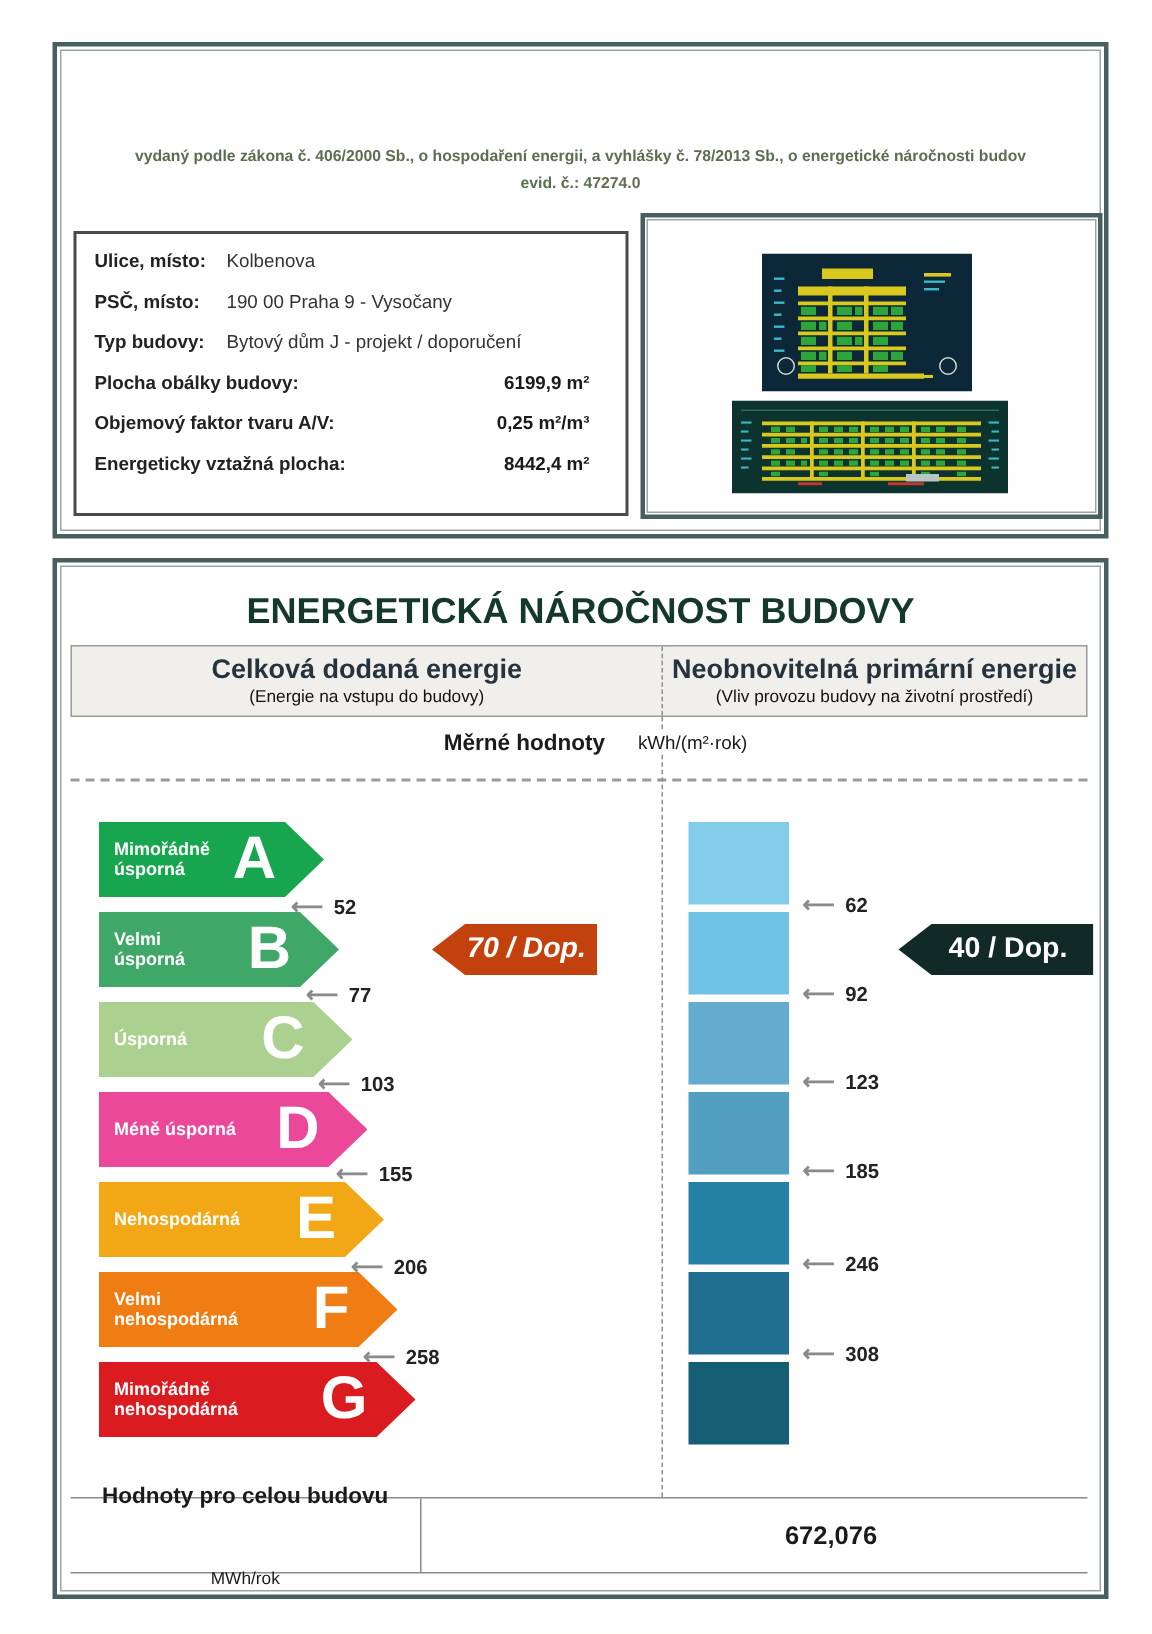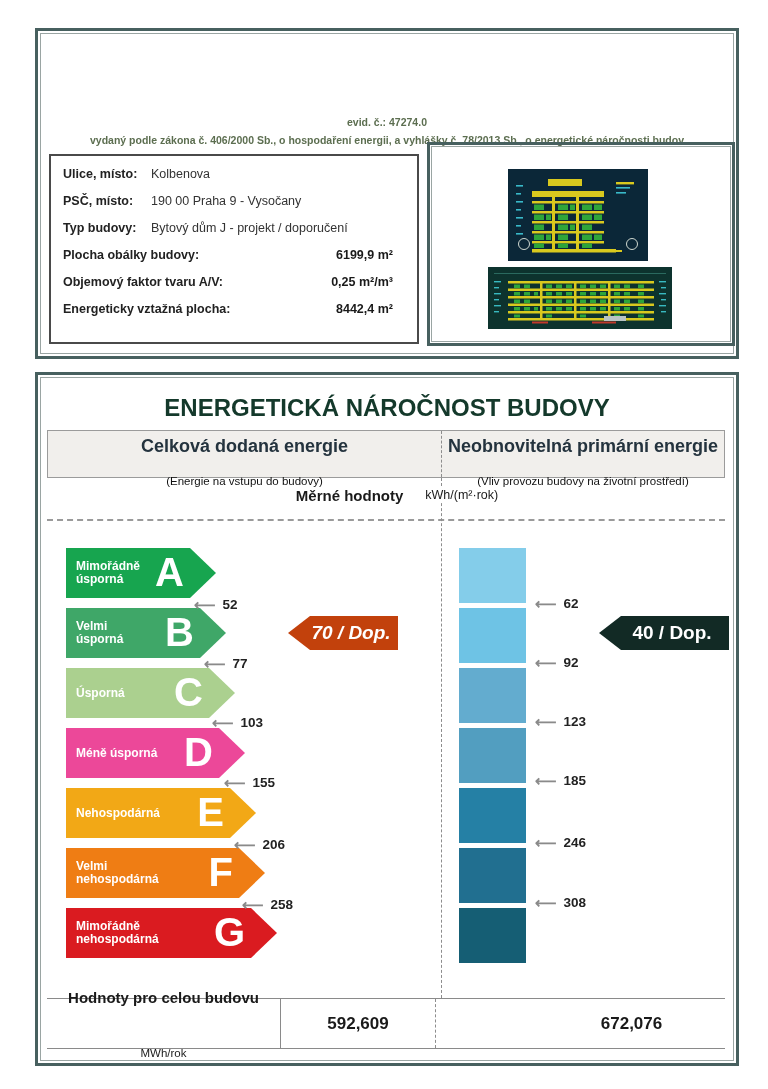--- a/index.html
+++ b/index.html
@@ -34,21 +34,21 @@
 
   .section-title{position:absolute;left:0;top:16px;width:100%;text-align:center;
                  font-size:24px;font-weight:bold;}
 
   .band{position:absolute;left:6px;top:52px;width:678px;height:48px;background:#f1efec;
         border:1px solid #9b9b9b;box-sizing:border-box;display:flex;}
   .band-cell{box-sizing:border-box;text-align:center;padding-top:5px;}
   .band-cell.left{width:394px;border-right:1px dashed #8d8d8d;}
   .band-cell.right{flex:1;}
   .band-title{font-size:18px;font-weight:bold;}
-  .band-sub{font-size:11.5px;color:#111;margin-top:18px;}
+  .band-sub{font-size:11.5px;color:#111;margin-top:2px;}
 
   .unit-row{position:absolute;left:0;top:102px;width:100%;height:30px;display:flex;
             justify-content:center;align-items:center;gap:16px;transform:translateX(10px);z-index:3;}
   .unit-row .u-label{font-size:15px;font-weight:bold;background:#fff;padding:0 3px;}
   .unit-row .u-unit{font-size:12.5px;background:#fff;padding:0 3px;}
 
   .dashed-hr{position:absolute;left:6px;top:141px;width:678px;border-top:2px dashed #9a9a9a;z-index:1;}
   .v-divider{position:absolute;left:400px;top:100px;height:520px;border-left:1px dashed #8d8d8d;z-index:1;}
 
   .arrow{position:absolute;left:25px;height:50px;color:#fff;z-index:2;
@@ -78,21 +78,21 @@
   .tot-unit{font-size:11.5px;margin-top:1px;}
   .tot-v1{width:155px;border-right:1px dashed #8d8d8d;font-size:17px;font-weight:bold;}
   .tot-v2{flex:1;font-size:17px;font-weight:bold;padding-left:102px;}
 </style>
 </head>
 <body>
 
 <div class="page">
 
   <div class="frame frame-top" style="outline-color: rgb(71, 96, 95);">
-    <div class="doc-sub l1" style="color: rgb(92, 110, 80); margin-top: 36px;">vydaný podle zákona č. 406/2000 Sb., o hospodaření energii, a vyhlášky č. 78/2013 Sb., o energetické náročnosti budov</div>
+    <div class="doc-sub l1" style="color: rgb(92, 110, 80);">vydaný podle zákona č. 406/2000 Sb., o hospodaření energii, a vyhlášky č. 78/2013 Sb., o energetické náročnosti budov</div>
     <div class="doc-sub l2" style="color: rgb(92, 110, 80);">evid. č.: 47274.0</div>
 
     <div class="info-box">
       <div class="info-row addr">
         <span class="lbl">Ulice, místo:</span>
         <span class="val">Kolbenova</span>
       </div>
       <div class="info-row addr">
         <span class="lbl">PSČ, místo:</span>
         <span class="val">190 00 Praha 9 - Vysočany</span>
@@ -379,21 +379,18 @@
     <div class="mark" style="left:494px;top:515px;">
       <span class="glyph" style="color: rgb(138, 138, 138);">⟵</span>
       <span>308</span>
     </div>
 
     <div class="totals">
       <div class="tot-cell tot-label-cell">
         <span class="tot-label">Hodnoty pro celou budovu</span>
         <span class="tot-unit">MWh/rok</span>
       </div>
-      <div class="tot-cell tot-v1">
-        <span>592,609</span>
-      </div>
       <div class="tot-cell tot-v2">
         <span>672,076</span>
       </div>
     </div>
   </div>
 </div>
 
 </body></html>

